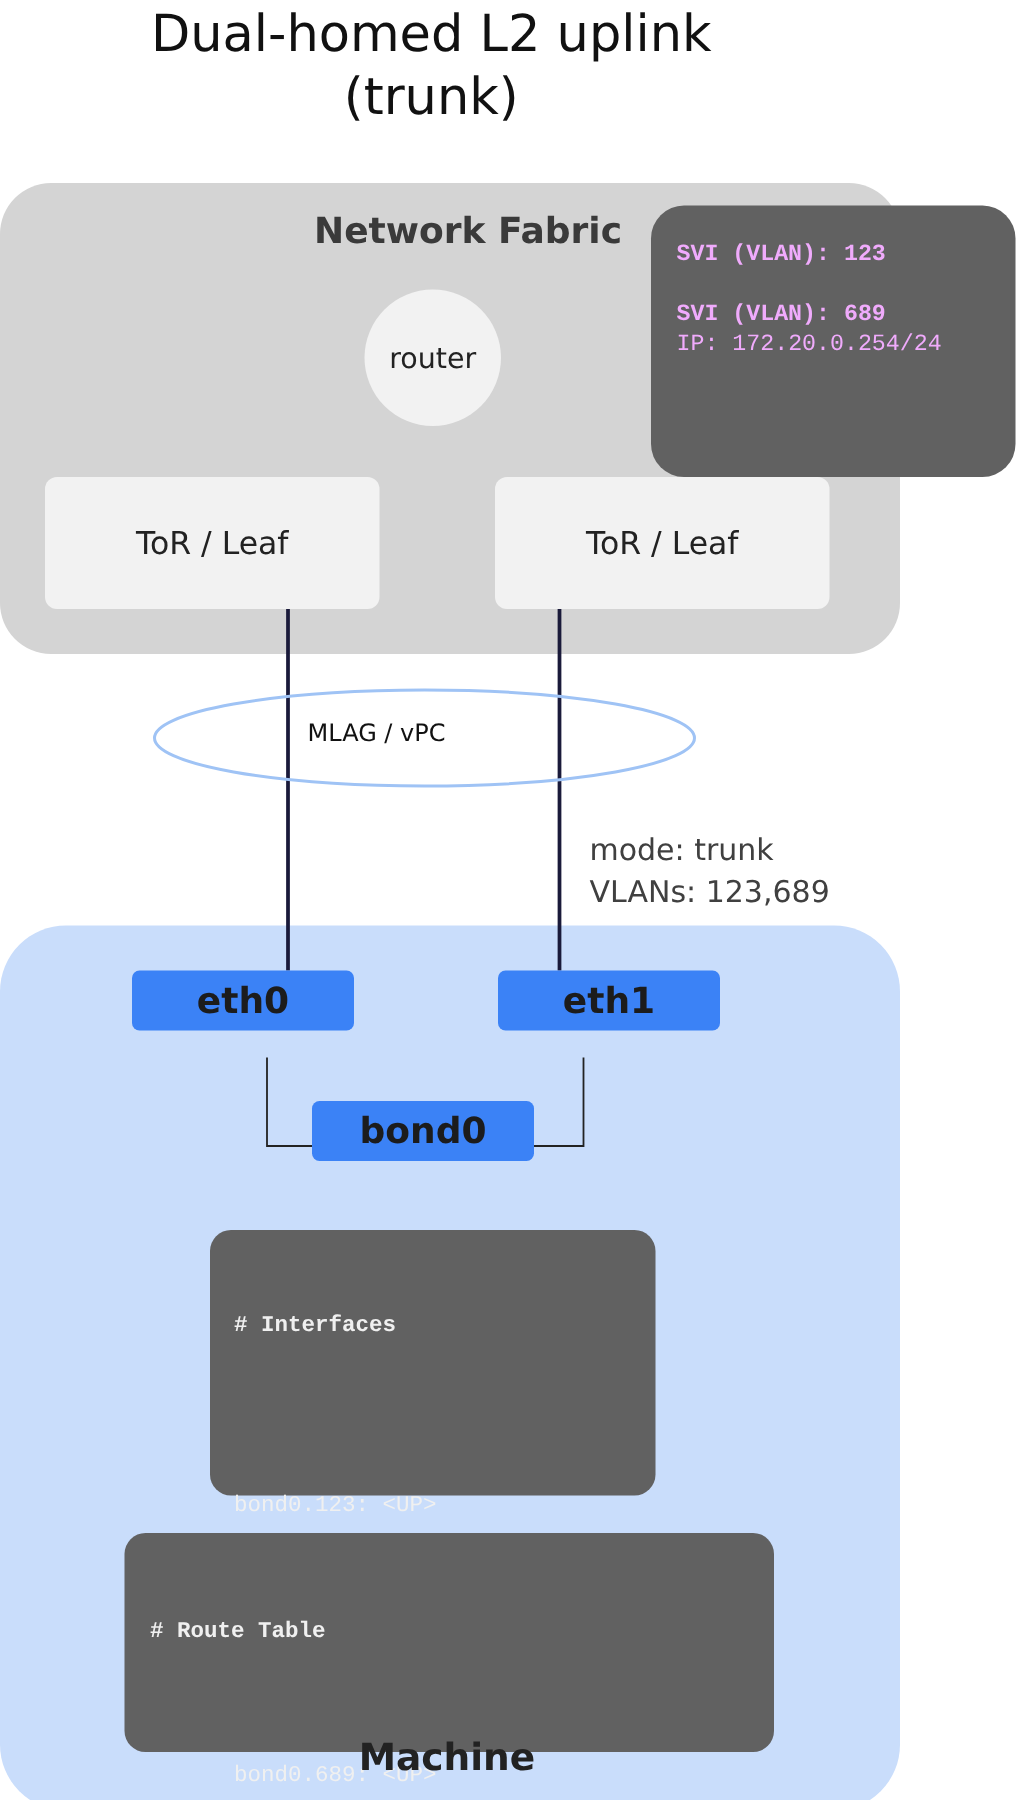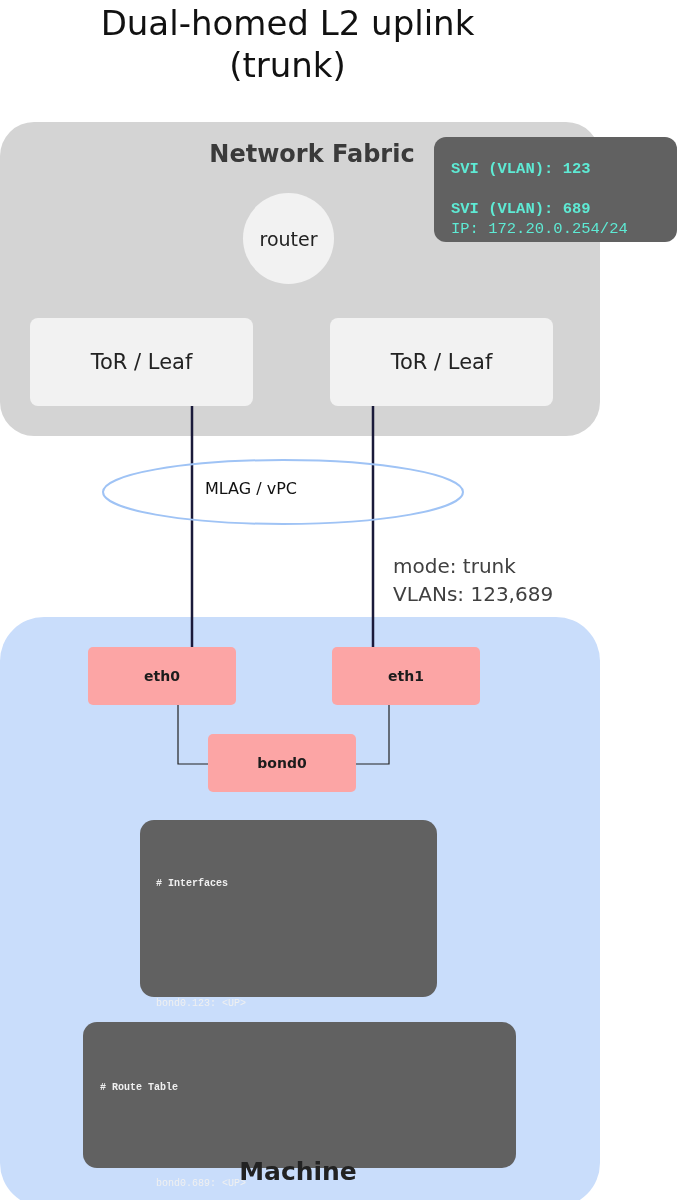--- a/index.html
+++ b/index.html
@@ -29,50 +29,50 @@
     .tor {
       position: absolute; top: 318px; width: 223px; height: 88px;
       background: #f2f2f2; border-radius: 8px;
       display: flex; align-items: center; justify-content: center;
       font-size: 21px; color: #222;
     }
     .tor.left { left: 30px; }
     .tor.right { left: 330px; }
 
     .svi-box {
-      position: absolute; left: 434px; top: 137px; width: 243px; height: 105px;
-      background: #616161; border-radius: 12px; padding: 22px 0 0 17px;
+      position: absolute; left: 434px; top: 137px; width: 243px; height: 181px;
+      background: #616161; border-radius: 22px; padding: 22px 0 0 17px;
       font-family: "Liberation Mono", "DejaVu Sans Mono", monospace;
-      color: #5eead4; font-size: 15.5px; line-height: 20px;
+      color: #f0abfc; font-size: 15.5px; line-height: 20px;
     }
     .svi-box .b { font-weight: bold; }
     .svi-box .gap { height: 20px; }
 
     .machine {
       position: absolute; left: 0; top: 617px; width: 600px; height: 590px;
       background: #c9ddfb; border-radius: 44px;
     }
     .machine-label {
       position: absolute; left: 0; top: 1157px; width: 596px; text-align: center;
       font-weight: bold; font-size: 25px; color: #222;
     }
 
     .iface {
-      position: absolute; height: 58px; background: #fca5a5; border-radius: 5px;
+      position: absolute; height: 40px; background: #3b82f6; border-radius: 5px;
       display: flex; align-items: center; justify-content: center;
-      font-weight: bold; font-size: 14px; color: #1c1c1c;
+      font-weight: bold; font-size: 24px; color: #1c1c1c;
     }
     .iface.eth0 { left: 88px; top: 647px; width: 148px; }
     .iface.eth1 { left: 332px; top: 647px; width: 148px; }
     .iface.bond0 { left: 208px; top: 734px; width: 148px; }
 
     .code-box {
       position: absolute; background: #616161; border-radius: 14px;
       font-family: "Liberation Mono", "DejaVu Sans Mono", monospace;
-      color: #f0f0f0; font-size: 10px; line-height: 20px; white-space: pre;
+      color: #f0f0f0; font-size: 15px; line-height: 20px; white-space: pre;
     }
     .code-box .hdr { font-weight: bold; }
     .code-box .gap { height: 20px; }
     .ifaces { left: 140px; top: 820px; width: 297px; height: 177px; padding: 14px 0 0 16px; }
     .routes { left: 83px; top: 1022px; width: 433px; height: 146px; padding: 16px 0 0 17px; }
 
     .mlag-label {
       position: absolute; left: 205px; top: 479px; font-size: 16px; color: #111;
     }
     .trunk-info {

